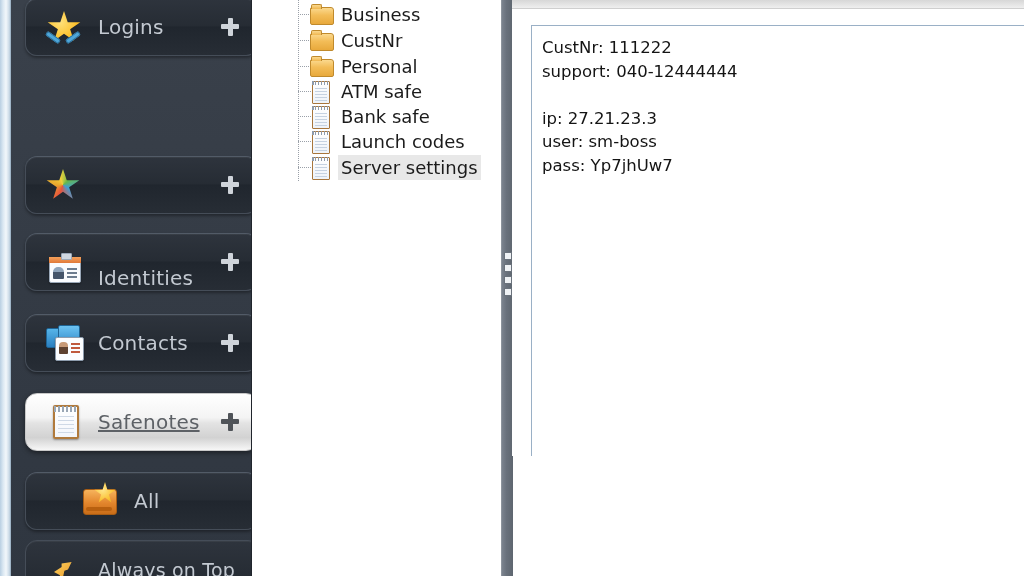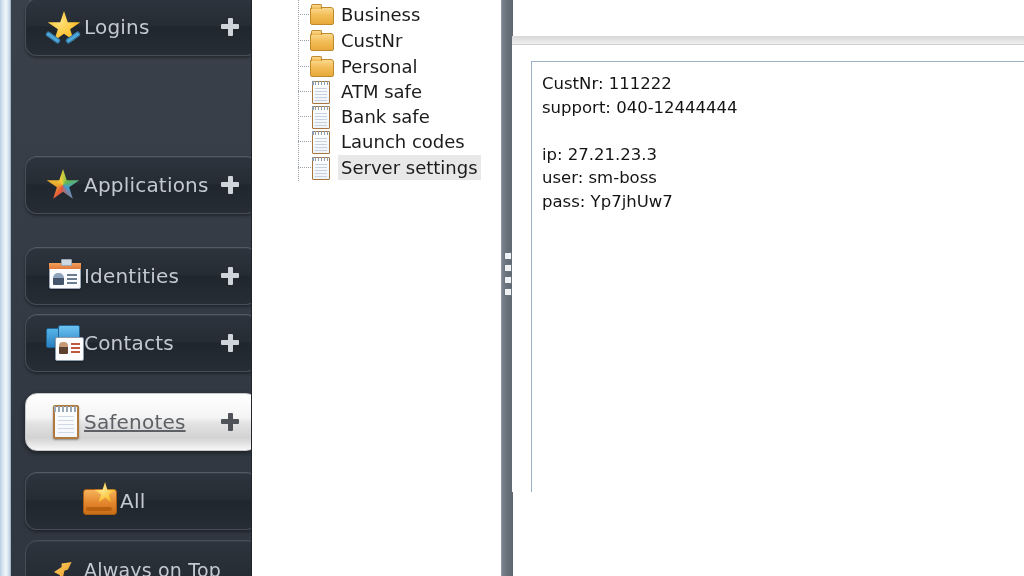--- a/index.html
+++ b/index.html
@@ -40,20 +40,21 @@
   .sb-item.selected{
     background:linear-gradient(to bottom,#ffffff 0%,#f4f4f4 42%,#e3e3e3 52%,#d2d2d2 78%,#f7f7f7 100%);
     border:1px solid #c8c8c8;
     box-shadow:0 2px 5px rgba(0,0,0,.45);
   }
   .sb-icon{
     width:40px;height:40px;margin-left:18px;flex:0 0 40px;
     position:relative;
   }
   .sb-label{
+    margin-left:14px;
     font-size:20px;
     color:#c3c9d1;
     letter-spacing:.2px;
     white-space:nowrap;
   }
   .sb-item.selected .sb-label{color:#5d6166;text-decoration:underline;}
   .sb-plus{
     position:absolute;right:18px;top:50%;transform:translateY(-50%);
     width:18px;height:18px;
   }
@@ -226,21 +227,20 @@
   .grip{
     position:absolute;left:2px;width:6px;height:6px;
     background:#eef1f4;border:1px solid #6a727c;
   }
 
   
   .right-panel{
     position:absolute;left:512px;top:0;width:512px;height:456px;
     background:#ffffff;
     overflow:hidden;
-    margin-top:36px;
   }
   .right-top-strip{
     position:absolute;left:0;top:0;width:512px;height:8px;
     background:linear-gradient(to bottom,#d7d7d7,#efefef);
     border-bottom:1px solid #cfcfcf;
   }
   .note-editor{
     position:absolute;left:19px;top:25px;right:0;bottom:0;
     background:#ffffff;
     border:1px solid #9ab0c6;
@@ -274,25 +274,24 @@
       <div class="sb-plus"></div>
     </div>
 
 
     <div class="sb-item normal" style="top:156px;">
       <div class="sb-icon">
         <div class="ic">
           <div class="star-shape multi" style="left:2px;top:4px;width:34px;height:32px;"></div>
         </div>
       </div>
-      <div class="sb-label">Applications</div>
       <div class="sb-plus"></div>
     </div>
 
-    <div class="sb-item normal" style="top:247px;">
+    <div class="sb-item normal" style="top:233px;align-items:flex-end;">
       <div class="sb-icon">
         <div class="ic badge-ic">
           <div class="clip"></div>
           <div class="face"></div>
           <div class="lines"></div>
         </div>
       </div>
       <div class="sb-label">Identities</div>
       <div class="sb-plus"></div>
     </div>

